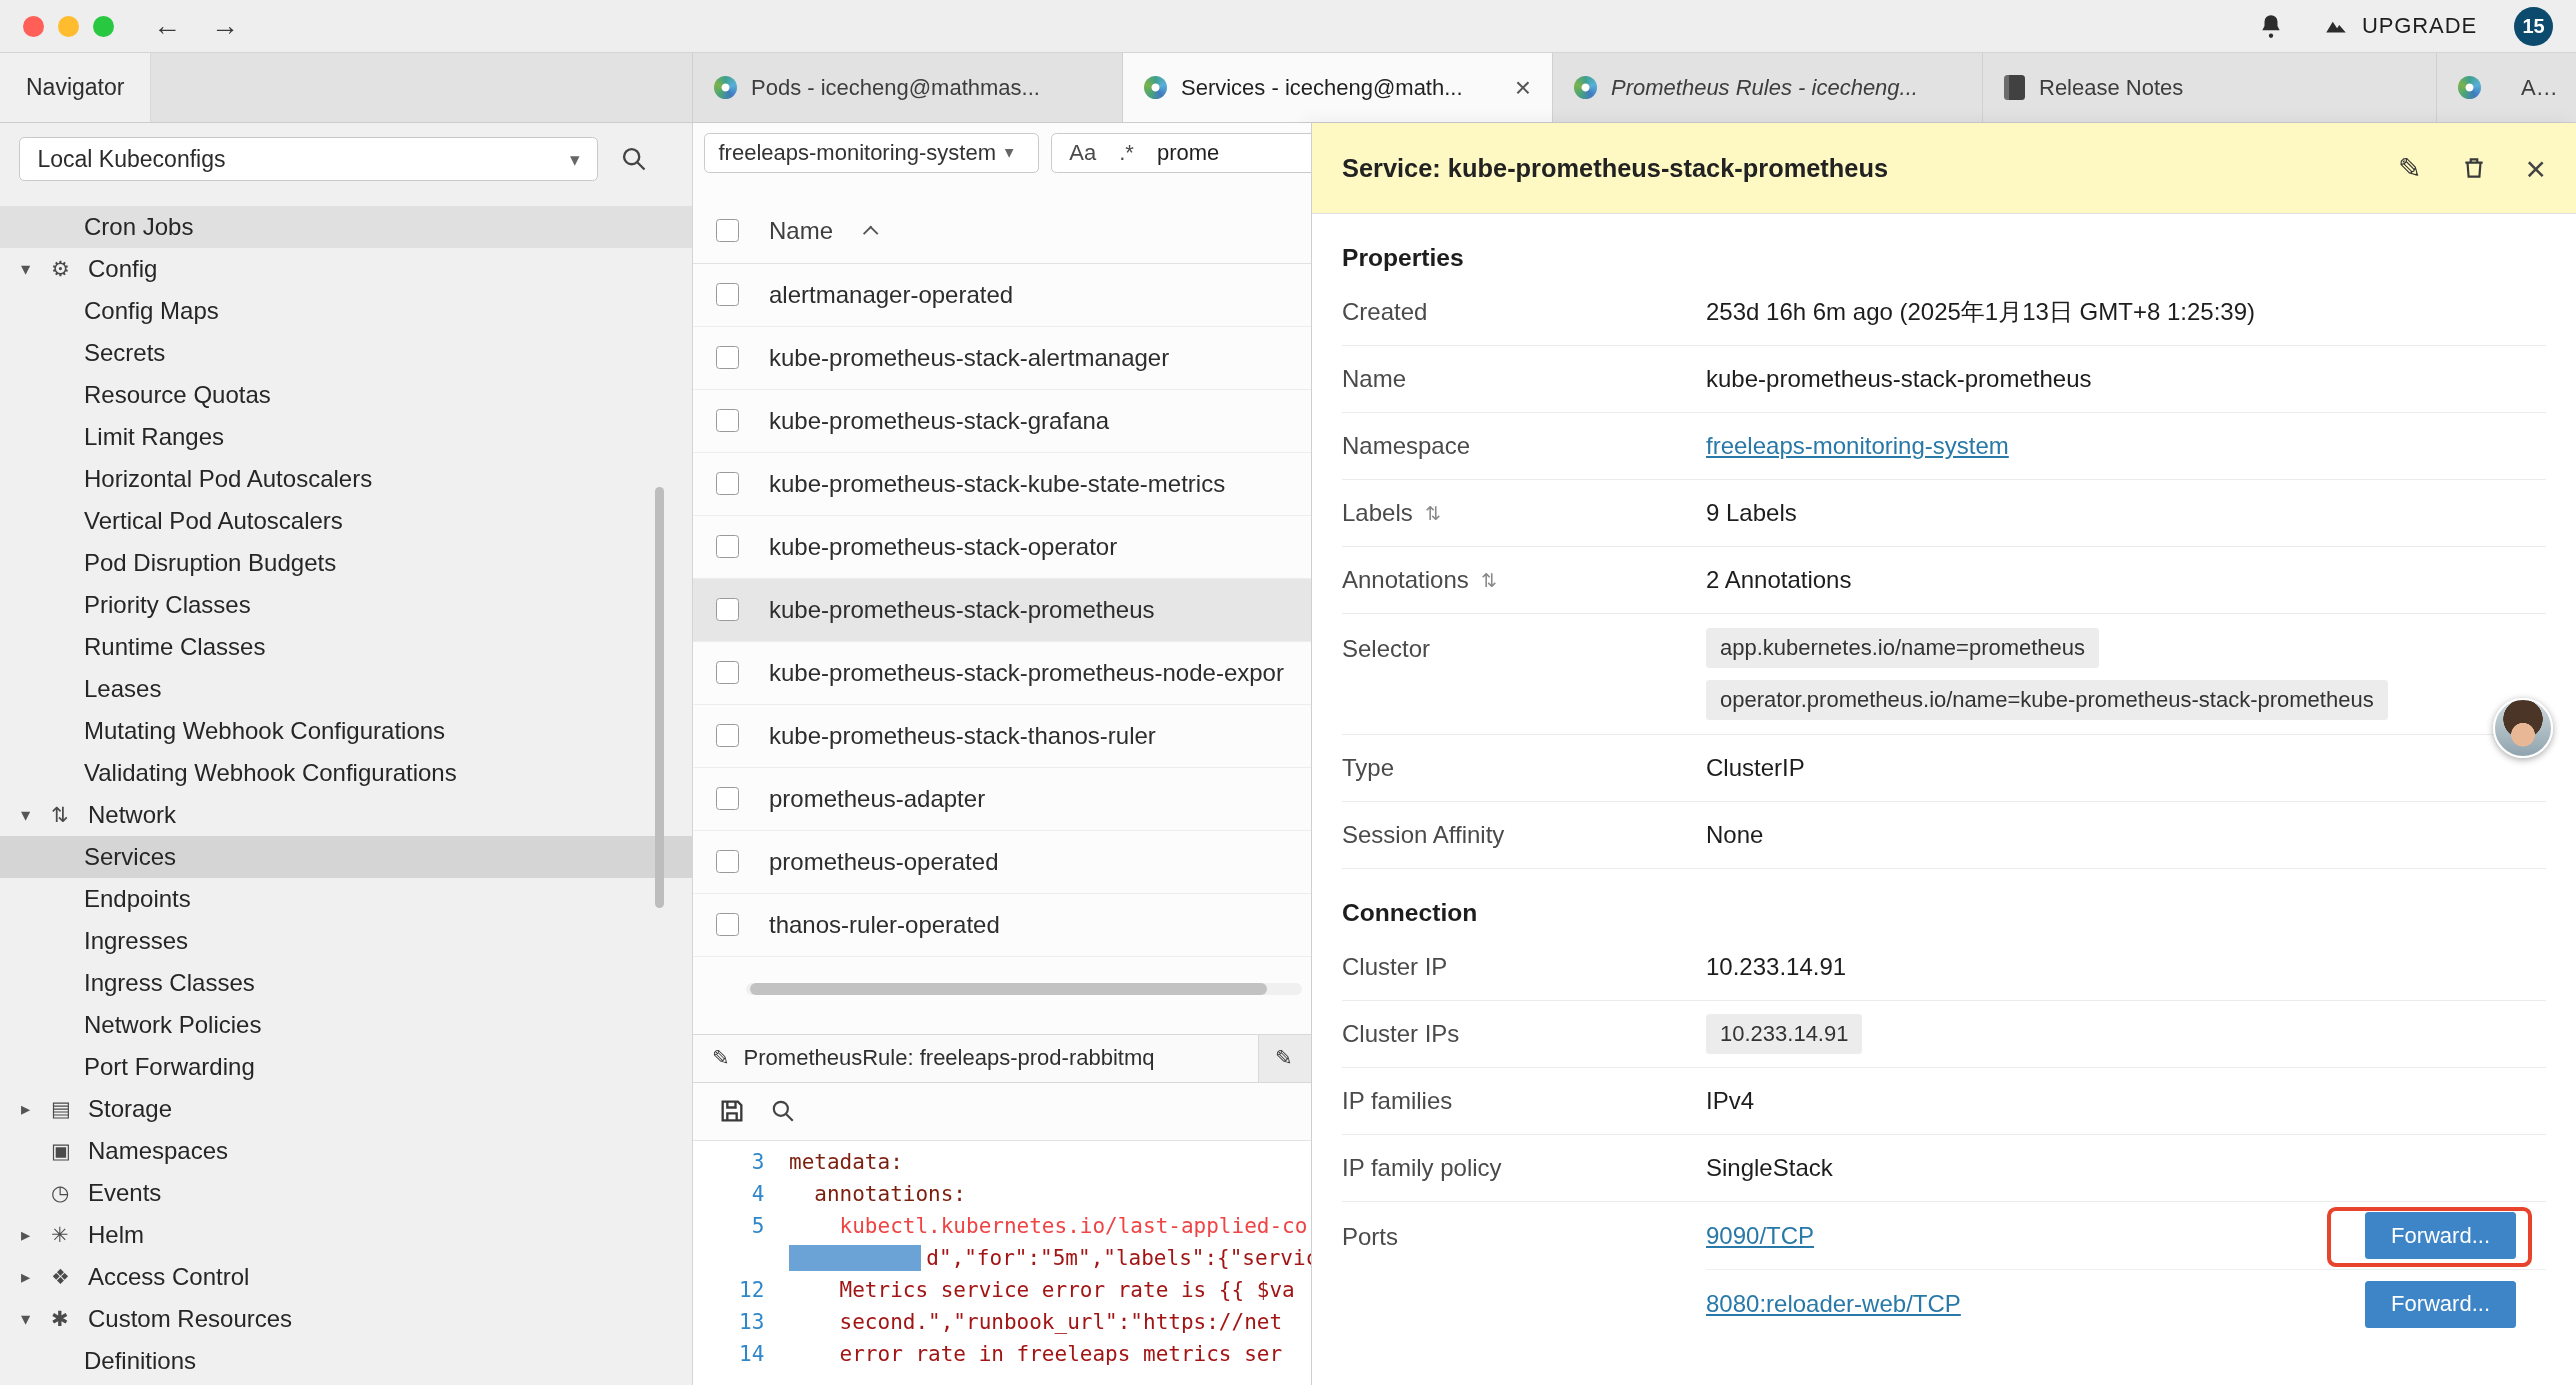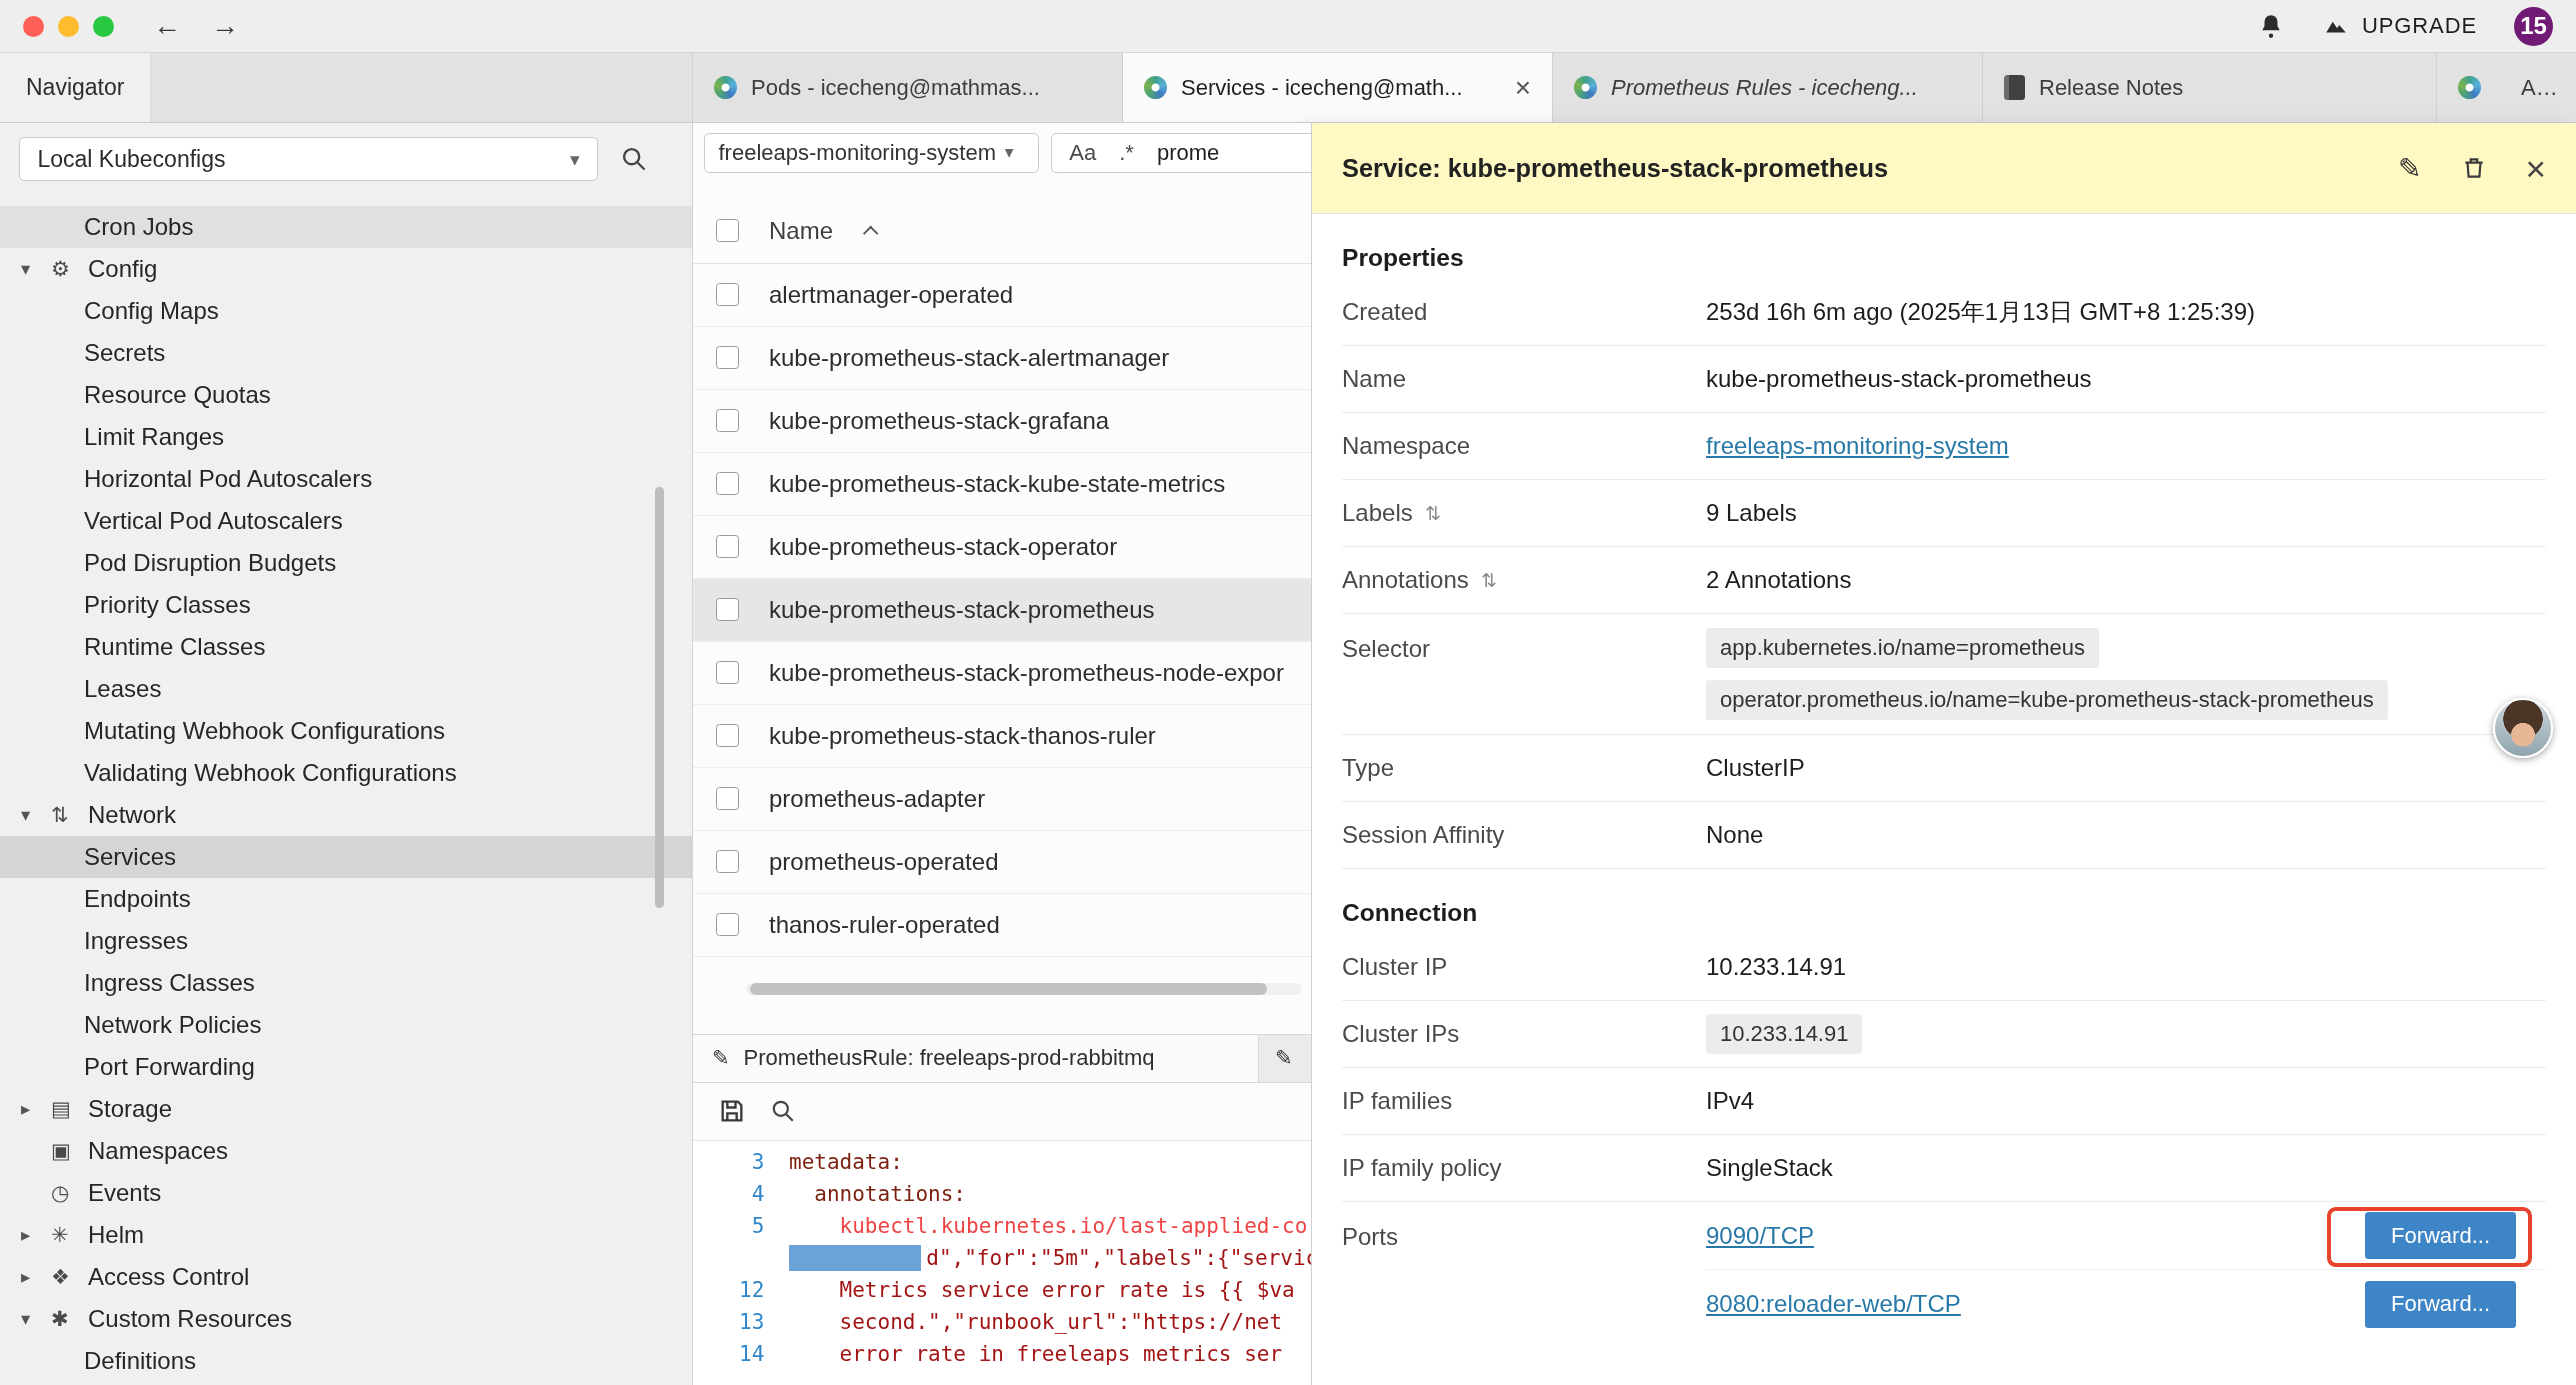--- a/index.html
+++ b/index.html
@@ -8,21 +8,21 @@
 
   
   .topbar { height:53px; background:#eeeeee; border-bottom:0.9px solid #d4d4d4; display:flex; align-items:center; padding:0 23px; }
   .traffic { display:flex; gap:14px; margin-right:39px; }
   .light { width:21px; height:21px; border-radius:50%; }
   .light.red { background:#ff5f57; } .light.yellow { background:#febc2e; } .light.green { background:#28c840; }
   .nav-arrows { display:flex; gap:30px; font-size:28px; color:#3a3a3a; }
   .nav-arrows span { line-height:1; }
   .topbar-right { margin-left:auto; display:flex; align-items:center; gap:37px; }
   .upgrade { display:flex; align-items:center; gap:10.5px; font-size:22px; letter-spacing:0.9px; color:#1e1e1e; }
-  .count-badge { width:39px; height:39px; border-radius:50%; background:#701a75; color:#fff; font-size:24px; font-weight:700; display:flex; align-items:center; justify-content:center;text-align:center; }
+  .count-badge { width:39px; height:39px; border-radius:50%; background:#0c4a6e; color:#fff; font-size:20px; font-weight:700; display:flex; align-items:center; justify-content:center;text-align:center; }
 
   
   .tabbar { height:70px; background:#e2e2e2; border-bottom:0.9px solid #cccccc; display:flex; }
   .nav-zone { width:693px; flex:none; display:flex; border-right:0.9px solid #d0d0d0; background:#e2e2e2; }
   .nav-tab { width:151px; background:#f0f0f0; font-size:23px; color:#2e2e2e; display:flex; align-items:center; padding-left:26px; border-right:0.9px solid #d8d8d8; }
   .tabs { flex:1; display:flex; overflow:hidden; }
   .tabs > div { flex:0 0 430px; display:flex; align-items:center; gap:14px; padding:0 21px; border-right:0.9px solid #d0d0d0; font-size:22px; color:#3d3d3d; background:#e2e2e2; white-space:nowrap; overflow:hidden; }
   .tabs > div:nth-of-type(4) { flex:0 0 454px; }
   .tabs > div:nth-of-type(5) { flex:1 1 auto; border-right:none;gap:40px; }
   .tab.active { background:#fafafa; color:#1f1f1f; }

